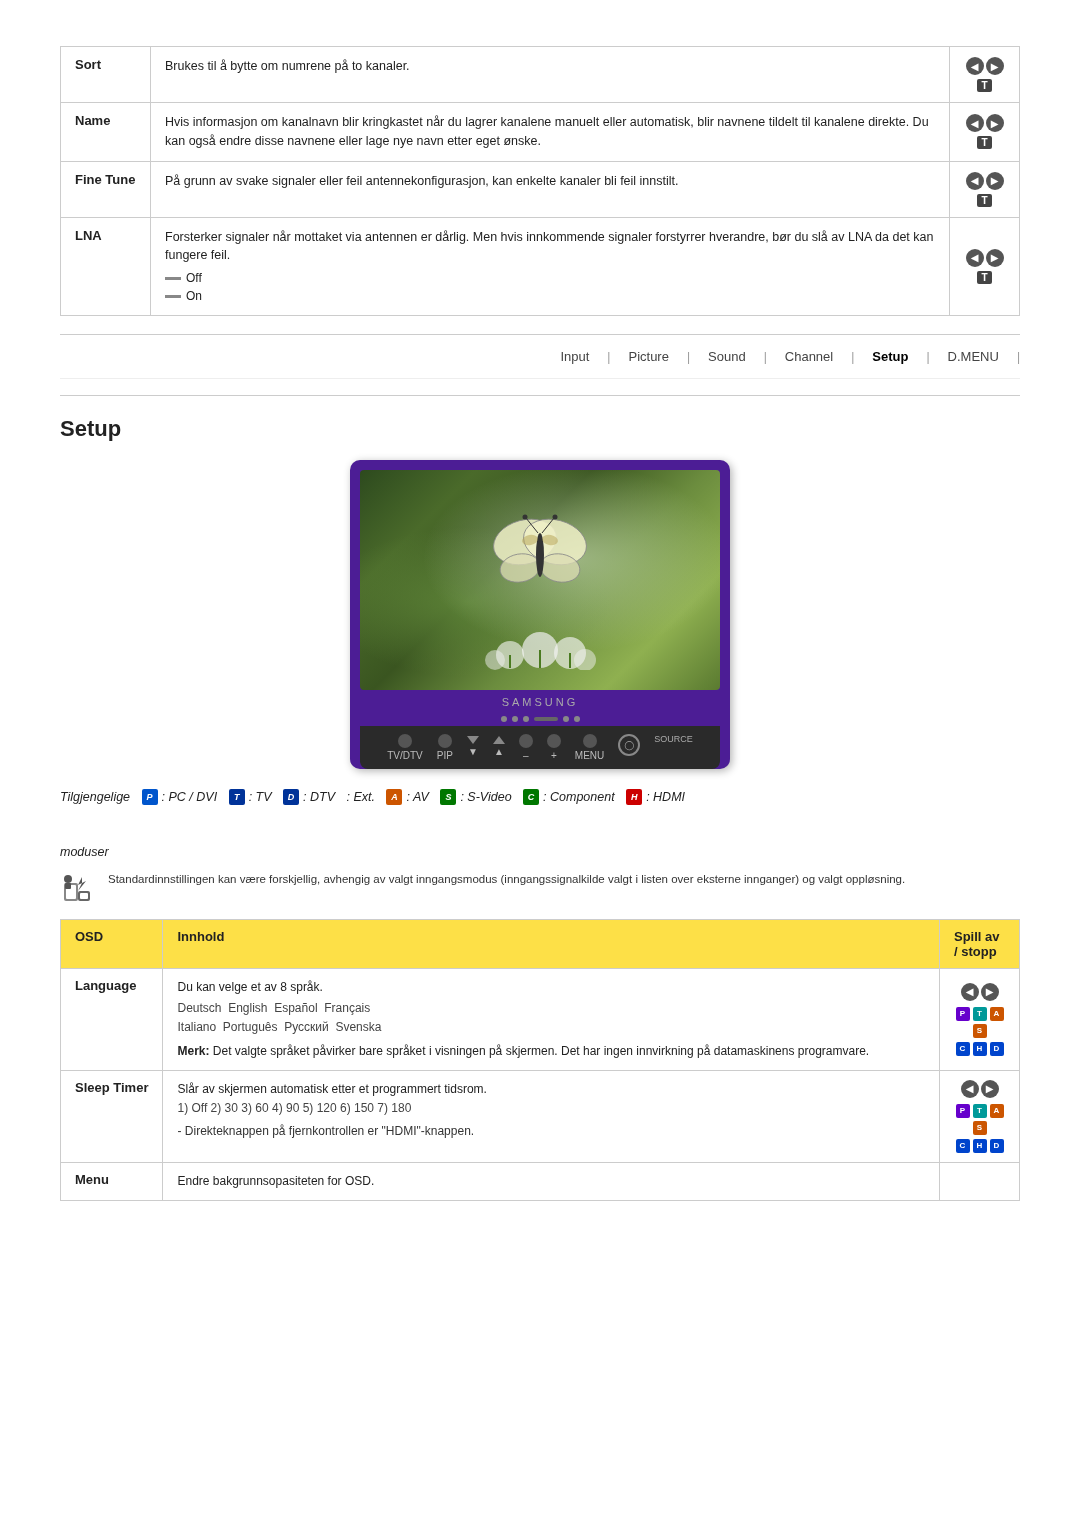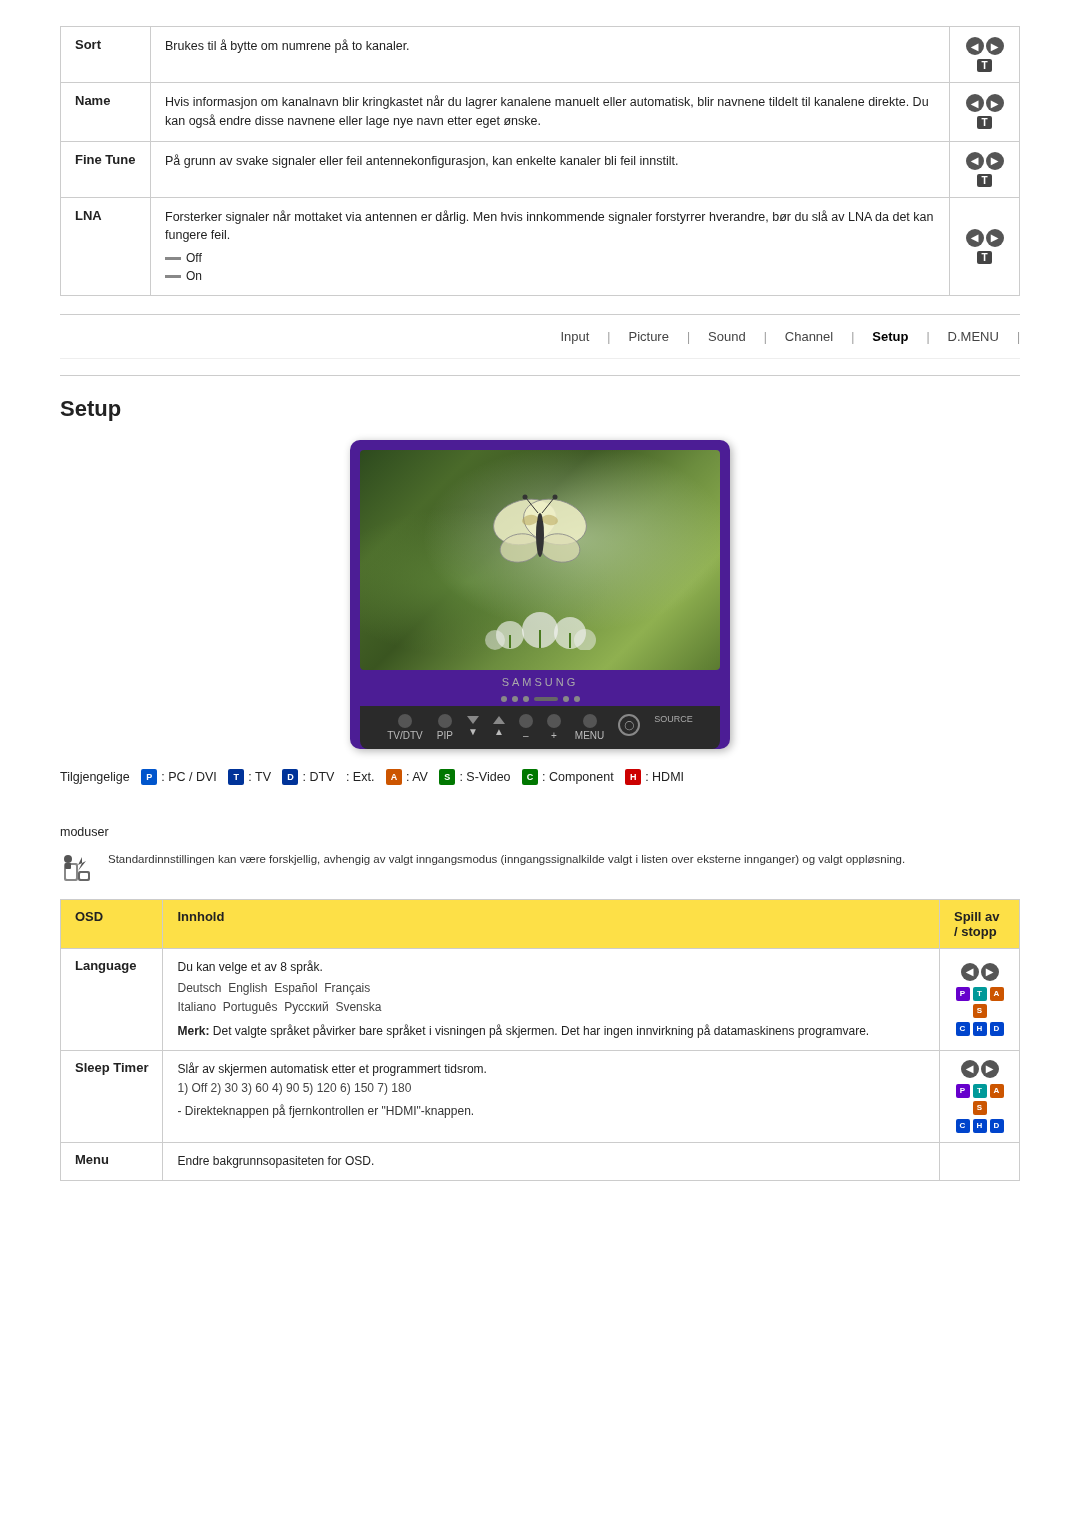--- a/index.html
+++ b/index.html
@@ -6,21 +6,21 @@
     body {
       font-family: Arial, sans-serif;
       font-size: 13px;
       background: #fff;
       color: #222;
       width: 1080px;
       min-height: 1528px;
     }
 
     .page-wrapper {
-      padding: 26px 60px;
+      padding: 46px 60px;
     }
 
     
     .feature-table {
       width: 100%;
       border-collapse: collapse;
       margin-bottom: 18px;
     }
     .feature-table td {
       border: 1px solid #ccc;
@@ -215,20 +215,21 @@
       display: flex;
       align-items: center;
       justify-content: center;
       color: #aaa;
       font-size: 9px;
     }
 
     
     .modes-section {
       margin: 12px 0;
+      font-style: italic;
     }
     .modes-line {
       font-size: 12.5px;
       margin-bottom: 6px;
       display: flex;
       align-items: center;
       flex-wrap: wrap;
       gap: 4px;
     }
     .mode-badge {

